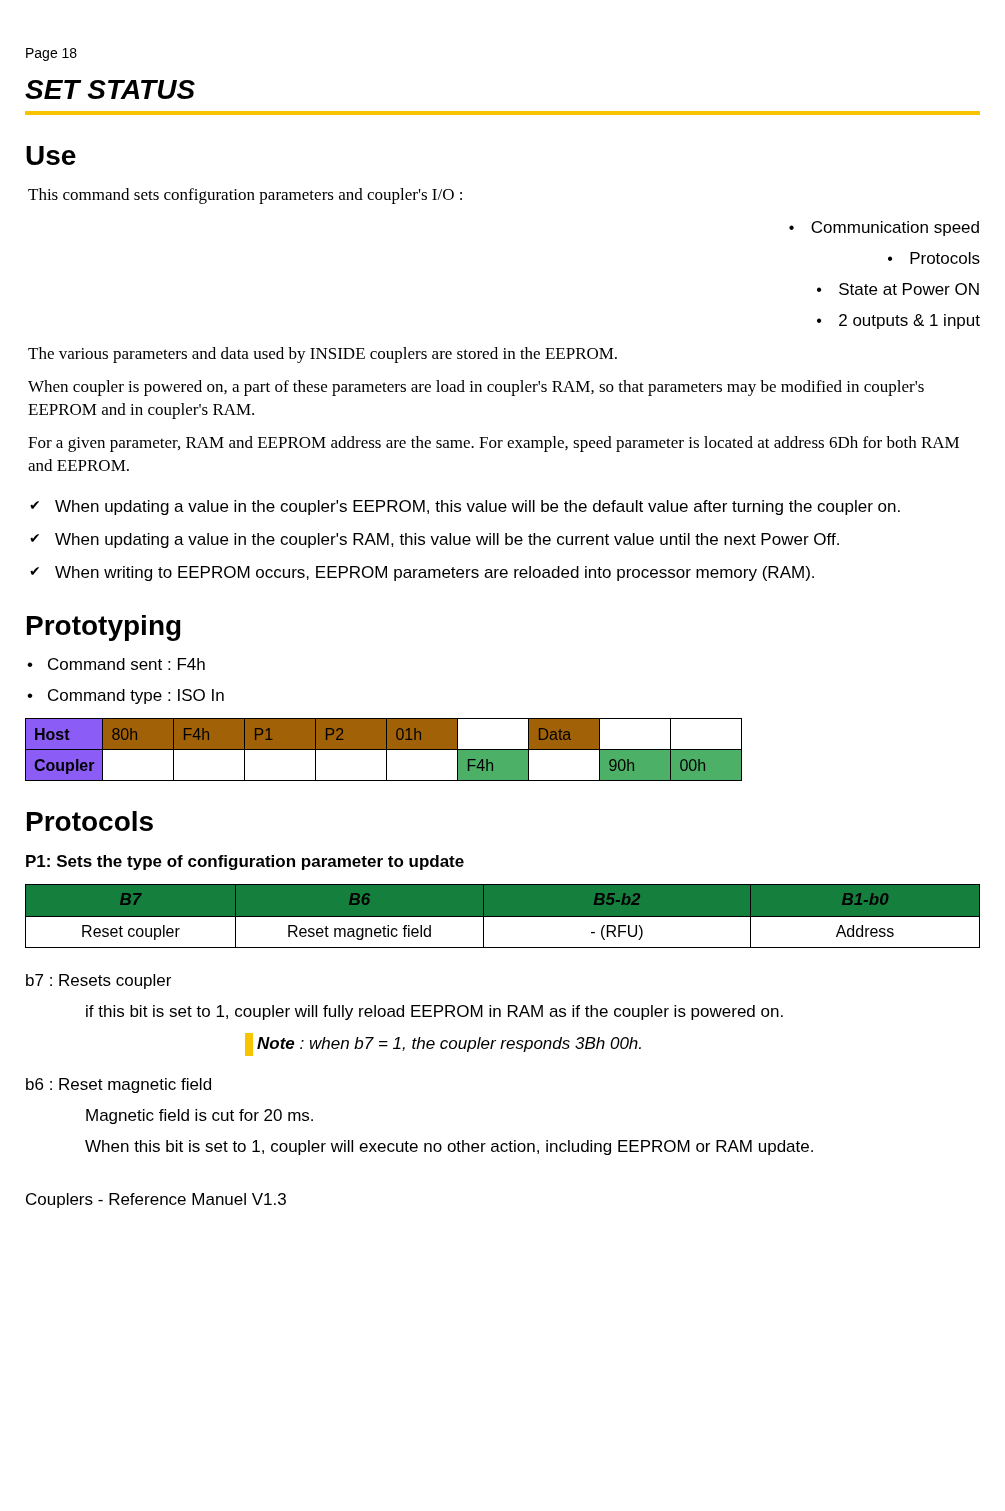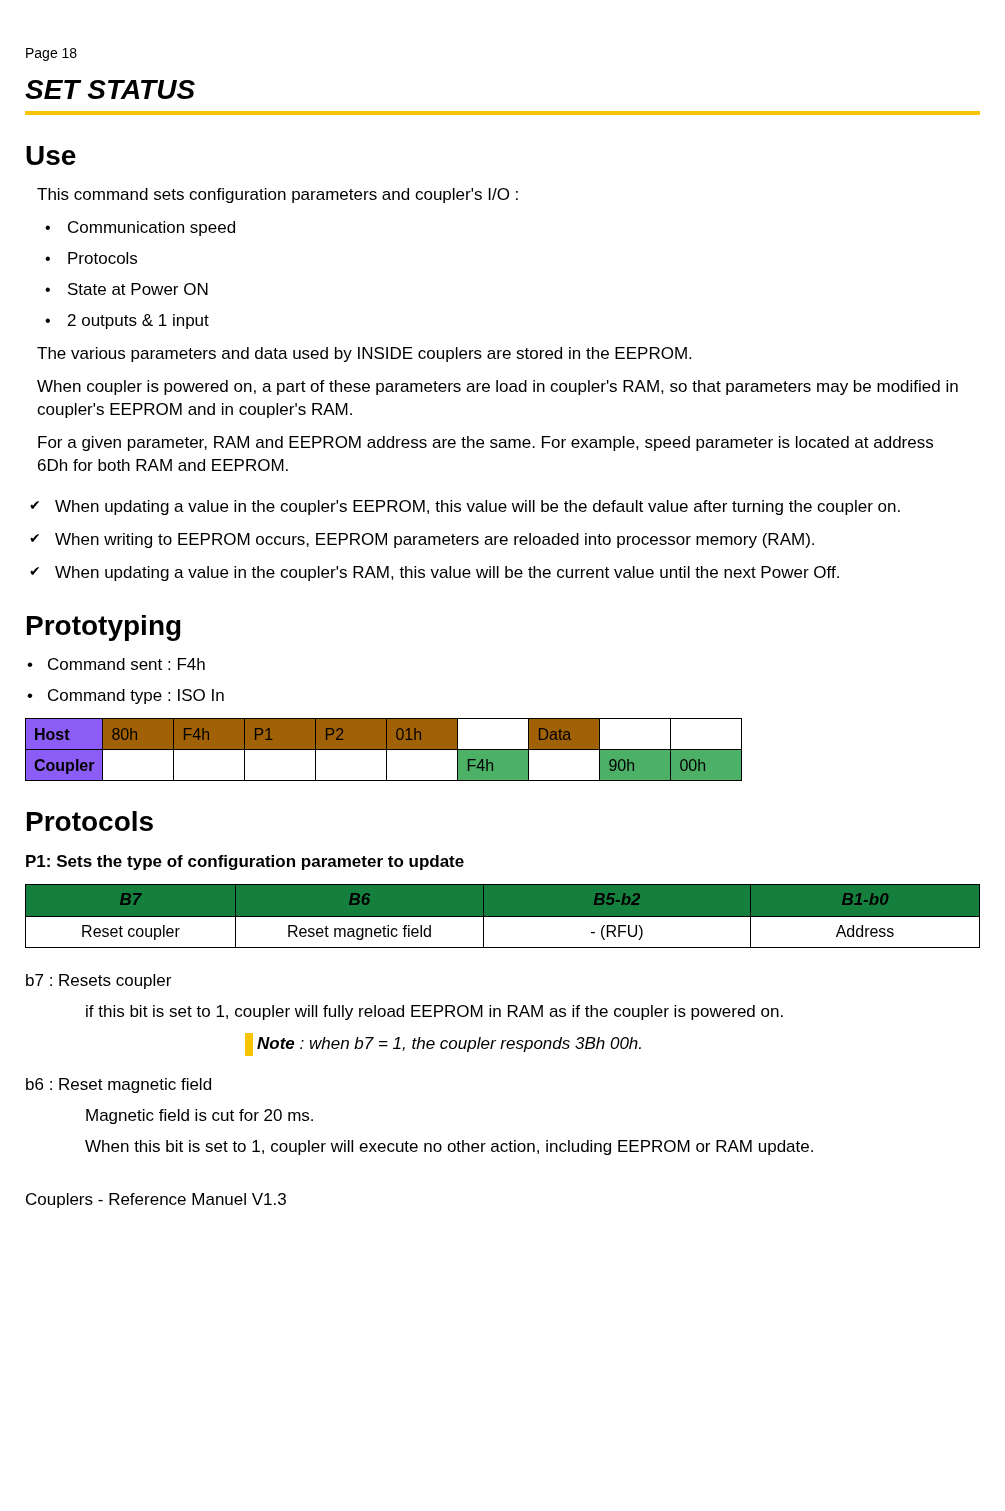--- a/index.html
+++ b/index.html
@@ -26,25 +26,26 @@
   .title-rule {
     height: 4px;
     background: #f8c400;
     margin: 2px 0 22px 0;
   }
   h2.section {
     font-size: 28px;
     font-weight: bold;
     margin: 22px 0 10px 0;
   }
-  p { margin: 10px 12px; }
+  p { margin: 10px 3px; font-family: Liberation Serif, serif; }
   ul.bullet {
     list-style: none;
     padding-left: 42px;
     margin: 8px 0;
+    text-align: right;
   }
   ul.bullet li::before {
     content: "•";
     position: absolute;
     margin-left: -22px;
     font-size: 16px;
   }
   ul.bullet li { margin: 8px 0; }
   ul.check {
     list-style: none;
@@ -134,22 +135,22 @@
   <li>Communication speed</li>
   <li>Protocols</li>
   <li>State at Power ON</li>
   <li>2 outputs &amp; 1 input</li>
 </ul>
 <p>The various parameters and data used by INSIDE couplers are stored in the EEPROM.</p>
 <p>When coupler is powered on, a part of these parameters are load in coupler's RAM, so that parameters may be modified in coupler's EEPROM and in coupler's RAM.</p>
 <p>For a given parameter, RAM and EEPROM address are the same. For example, speed parameter is located at address 6Dh for both RAM and EEPROM.</p>
 <ul class="check">
   <li>When updating a value in the coupler's EEPROM, this value will be the default value after turning the coupler on.</li>
+  <li>When updating a value in the coupler's RAM, this value will be the current value until the next Power  Off.</li>
   <li>When writing to EEPROM occurs, EEPROM parameters are reloaded into processor memory (RAM).</li>
-  <li>When updating a value in the coupler's RAM, this value will be the current value until the next Power  Off.</li>
 </ul>
 
 <h2 class="section">Prototyping</h2>
 <ul class="small-bullet">
   <li>Command sent : F4h</li>
   <li>Command type : ISO In</li>
 </ul>
 
 <table class="proto">
   <tbody>

